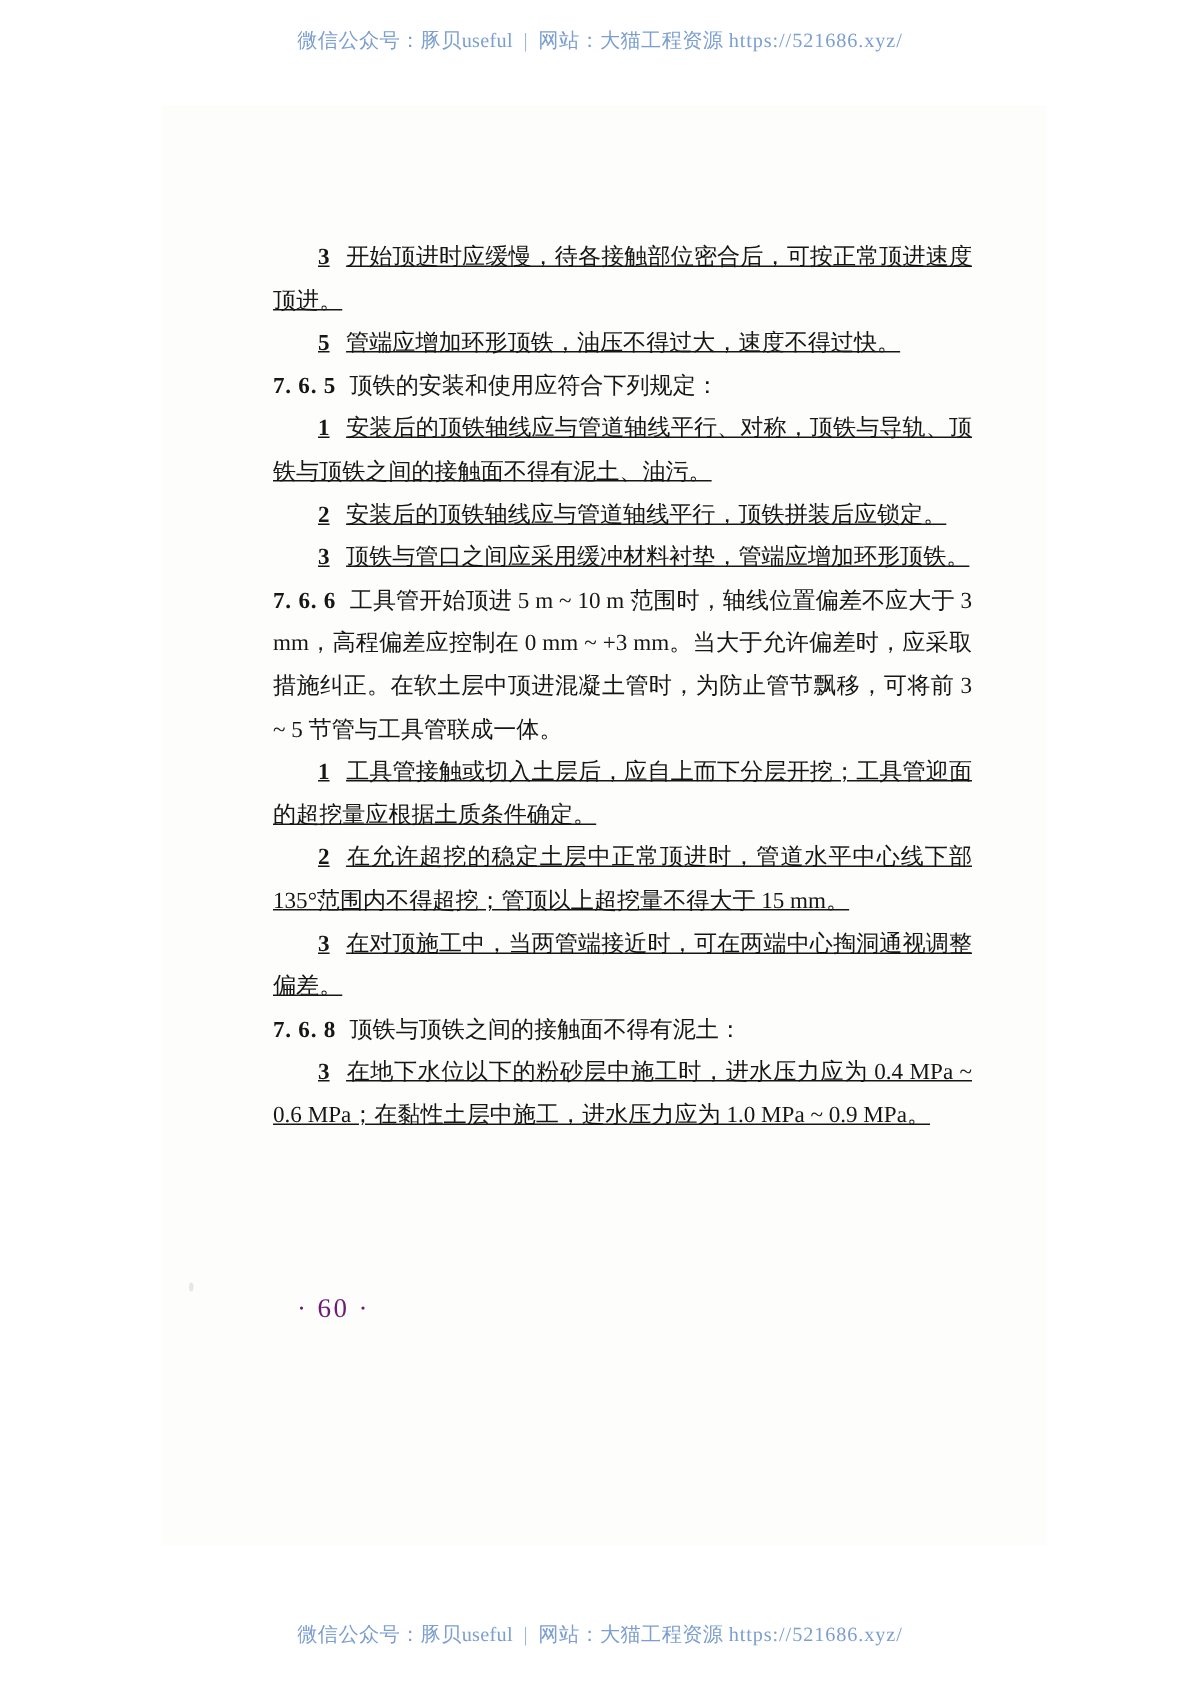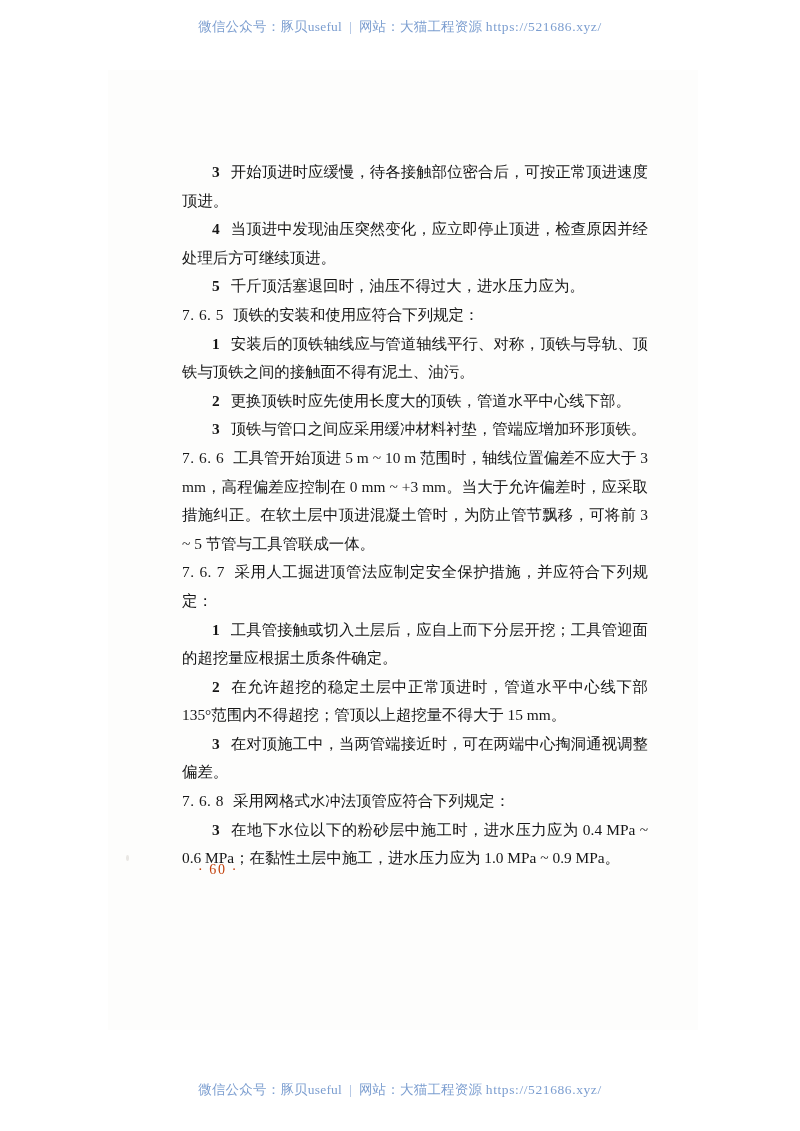--- a/index.html
+++ b/index.html
@@ -68,47 +68,48 @@
     line-height: 28.6px;
   }
 
   
   .clause {
     margin: 0;
     text-align: justify;
     text-justify: inter-ideograph;
   }
   .clause-num {
-    font-weight: normal;
+    font-weight: bold;
     letter-spacing: 0.5px;
     margin-right: 9px;
     white-space: nowrap;
   }
 
   
   .item {
     margin: 0;
     text-align: justify;
     text-justify: inter-ideograph;
     text-indent: 30px;
+    text-decoration: underline;
   }
   .item-num {
     font-weight: bold;
     margin-right: 11px;
   }
 
   .run { }
 
   
   .folio {
     position: absolute;
     left: 198px;
     top: 862px;
-    color: #c2410c;
-    font-size: 14px;
+    color: #701a75;
+    font-size: 18px;
     letter-spacing: 1.6px;
     white-space: nowrap;
   }
 
   
   .speck {
     position: absolute;
     background: #d8d5d0;
     border-radius: 50%;
     pointer-events: none;
@@ -122,32 +123,30 @@
 
   <div class="scan-tint"></div>
 
   <div class="watermark watermark-header">
     <span class="wm-seg">微信公众号：豚贝useful</span><span class="wm-sep">|</span><span class="wm-seg">网站：大猫工程资源</span>
     <span class="wm-url">https://521686.xyz/</span>
   </div>
 
   <div class="content" id="content">
       <p class="item"><span class="item-num">3</span><span class="run">开始顶进时应缓慢，待各接触部位密合后，可按正常顶进速度顶进。</span></p>
-      <p class="item"><span class="item-num">4</span><span class="run">当顶进中发现油压突然变化，应立即停止顶进，检查原因并经处理后方可继续顶进。</span></p>
-      <p class="item"><span class="item-num">5</span><span class="run">千斤顶活塞退回时，油压不得过大，进水压力应为。</span></p>
+      <p class="item"><span class="item-num">5</span><span class="run">管端应增加环形顶铁，油压不得过大，速度不得过快。</span></p>
       <p class="clause"><span class="clause-num">7. 6. 5</span><span class="run">顶铁的安装和使用应符合下列规定：</span></p>
       <p class="item"><span class="item-num">1</span><span class="run">安装后的顶铁轴线应与管道轴线平行、对称，顶铁与导轨、顶铁与顶铁之间的接触面不得有泥土、油污。</span></p>
-      <p class="item"><span class="item-num">2</span><span class="run">更换顶铁时应先使用长度大的顶铁，管道水平中心线下部。</span></p>
+      <p class="item"><span class="item-num">2</span><span class="run">安装后的顶铁轴线应与管道轴线平行，顶铁拼装后应锁定。</span></p>
       <p class="item"><span class="item-num">3</span><span class="run">顶铁与管口之间应采用缓冲材料衬垫，管端应增加环形顶铁。</span></p>
       <p class="clause"><span class="clause-num">7. 6. 6</span><span class="run">工具管开始顶进 5 m ~ 10 m 范围时，轴线位置偏差不应大于 3 mm，高程偏差应控制在 0 mm ~ +3 mm。当大于允许偏差时，应采取措施纠正。在软土层中顶进混凝土管时，为防止管节飘移，可将前 3 ~ 5 节管与工具管联成一体。</span></p>
-      <p class="clause"><span class="clause-num">7. 6. 7</span><span class="run">采用人工掘进顶管法应制定安全保护措施，并应符合下列规定：</span></p>
       <p class="item"><span class="item-num">1</span><span class="run">工具管接触或切入土层后，应自上而下分层开挖；工具管迎面的超挖量应根据土质条件确定。</span></p>
       <p class="item"><span class="item-num">2</span><span class="run">在允许超挖的稳定土层中正常顶进时，管道水平中心线下部 135°范围内不得超挖；管顶以上超挖量不得大于 15 mm。</span></p>
       <p class="item"><span class="item-num">3</span><span class="run">在对顶施工中，当两管端接近时，可在两端中心掏洞通视调整偏差。</span></p>
-      <p class="clause"><span class="clause-num">7. 6. 8</span><span class="run">采用网格式水冲法顶管应符合下列规定：</span></p>
+      <p class="clause"><span class="clause-num">7. 6. 8</span><span class="run">顶铁与顶铁之间的接触面不得有泥土：</span></p>
       <p class="item"><span class="item-num">3</span><span class="run">在地下水位以下的粉砂层中施工时，进水压力应为 0.4 MPa ~ 0.6 MPa；在黏性土层中施工，进水压力应为 1.0 MPa ~ 0.9 MPa。</span></p>
     </div>
 
   <div class="folio">· 60 ·</div>
 
   <div class="speck speck-1"></div>
 
   <div class="watermark watermark-footer">
     <span class="wm-seg">微信公众号：豚贝useful</span><span class="wm-sep">|</span><span class="wm-seg">网站：大猫工程资源</span>
     <span class="wm-url">https://521686.xyz/</span>

